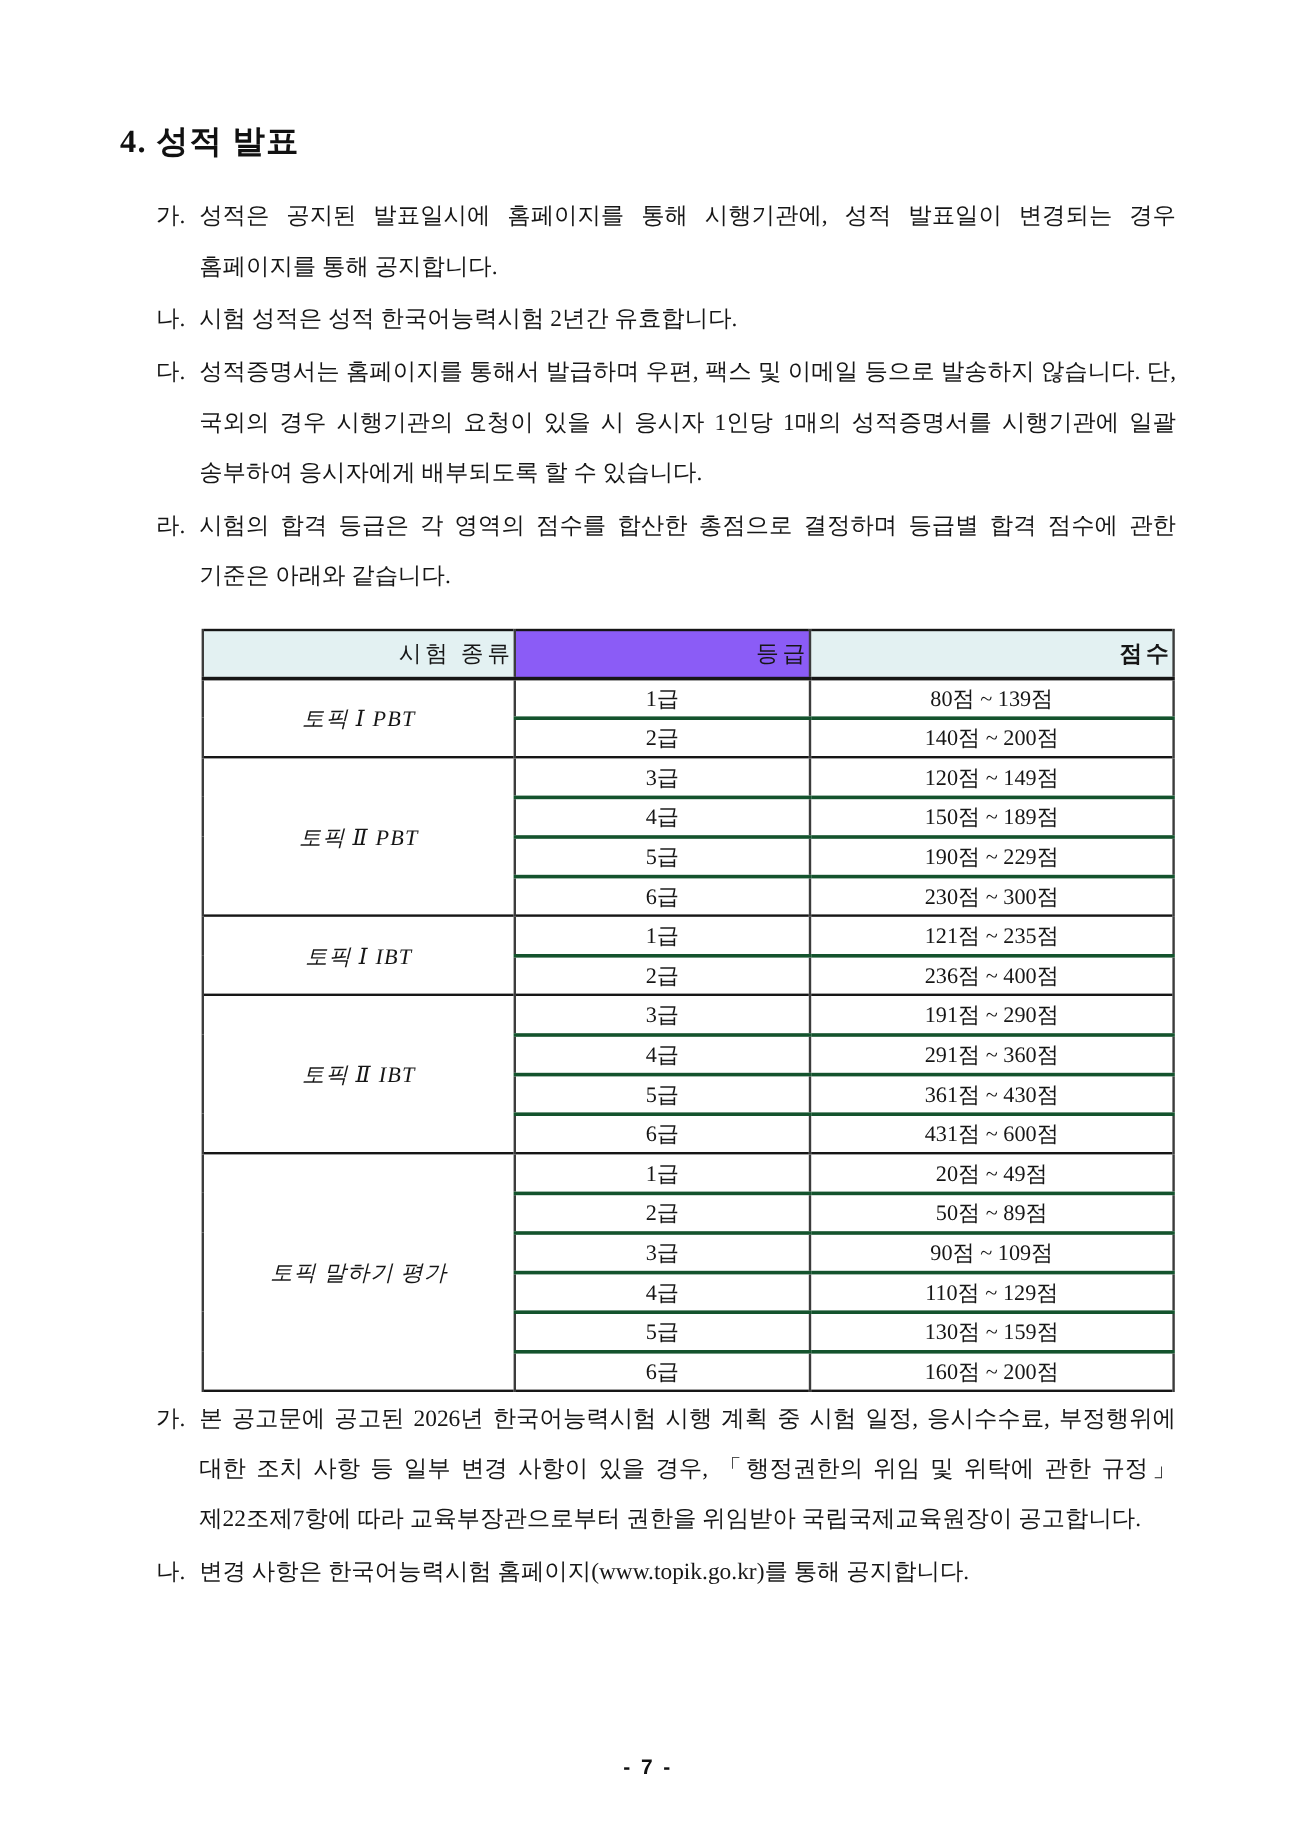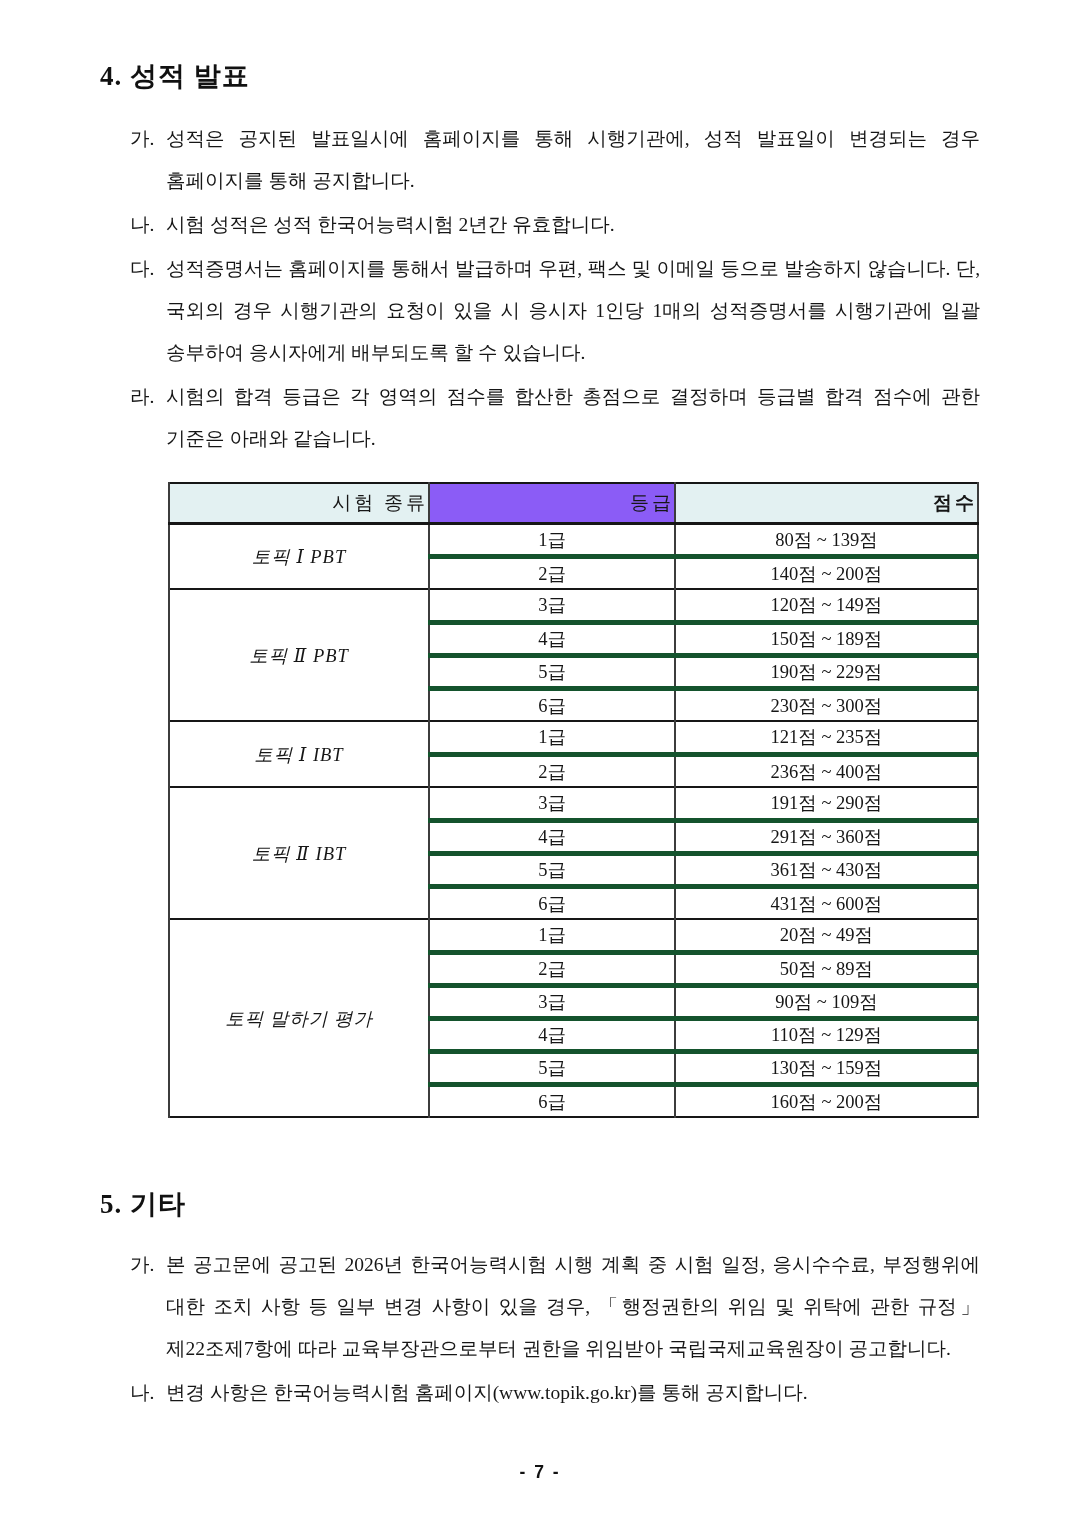--- a/index.html
+++ b/index.html
@@ -7,21 +7,21 @@
   .page {
     position: relative;
     width: 1080px;
     height: 1527px;
     margin: 0 auto;
     background: #ffffff;
     font-family: "Liberation Serif", "DejaVu Serif", serif;
     color: #161616;
     overflow: hidden;
   }
-  .content { padding: 58px 100px 0 100px; }
+  .content { padding: 100px 100px 0 100px; }
 
   .section-title {
     font-size: 27px;
     font-weight: bold;
     letter-spacing: 1px;
     color: #111;
   }
   .sec4-title { margin-bottom: 24px; }
   .sec5-title { margin-top: 68px; margin-bottom: 22px; }
 
@@ -62,21 +62,21 @@
     border-left: 2px solid #3c3c3c;
     border-right: 2px solid #3c3c3c;
   }
   .grade-table td {
     height: 33px;
     font-size: 18.5px;
     text-align: center;
     vertical-align: middle;
     border-left: 2px solid #3c3c3c;
     border-right: 2px solid #3c3c3c;
-    border-top: 5px solid #14532d;
+    border-top: 3px solid #14532d;
   }
   .grade-table tr.group-start td { border-top: 2.5px solid #161616; }
   .grade-table td.type-cell { letter-spacing: 1px; font-style: italic; }
 
   .page-footer {
     position: absolute;
     left: 0;
     top: 1462px;
     width: 100%;
     text-align: center;
@@ -201,21 +201,20 @@
             <td class="grade-cell">5급</td>
             <td class="score-cell">130점 ~ 159점</td>
           </tr>
           <tr>
             <td class="grade-cell">6급</td>
             <td class="score-cell">160점 ~ 200점</td>
           </tr>
         </tbody>
     </table>
 
-    <div class="section-title sec5-title">5. 기타</div>
 
     <div class="items">
       <div class="item">
         <span class="item-marker">가.</span>
         <div class="item-text">본 공고문에 공고된 2026년 한국어능력시험 시행 계획 중 시험 일정, 응시수수료, 부정행위에 대한 조치 사항 등 일부 변경 사항이 있을 경우, 「행정권한의 위임 및 위탁에 관한 규정」 제22조제7항에 따라 교육부장관으로부터 권한을 위임받아 국립국제교육원장이 공고합니다.</div>
       </div>
       <div class="item">
         <span class="item-marker">나.</span>
         <div class="item-text">변경 사항은 한국어능력시험 홈페이지(www.topik.go.kr)를 통해 공지합니다.</div>
       </div>

